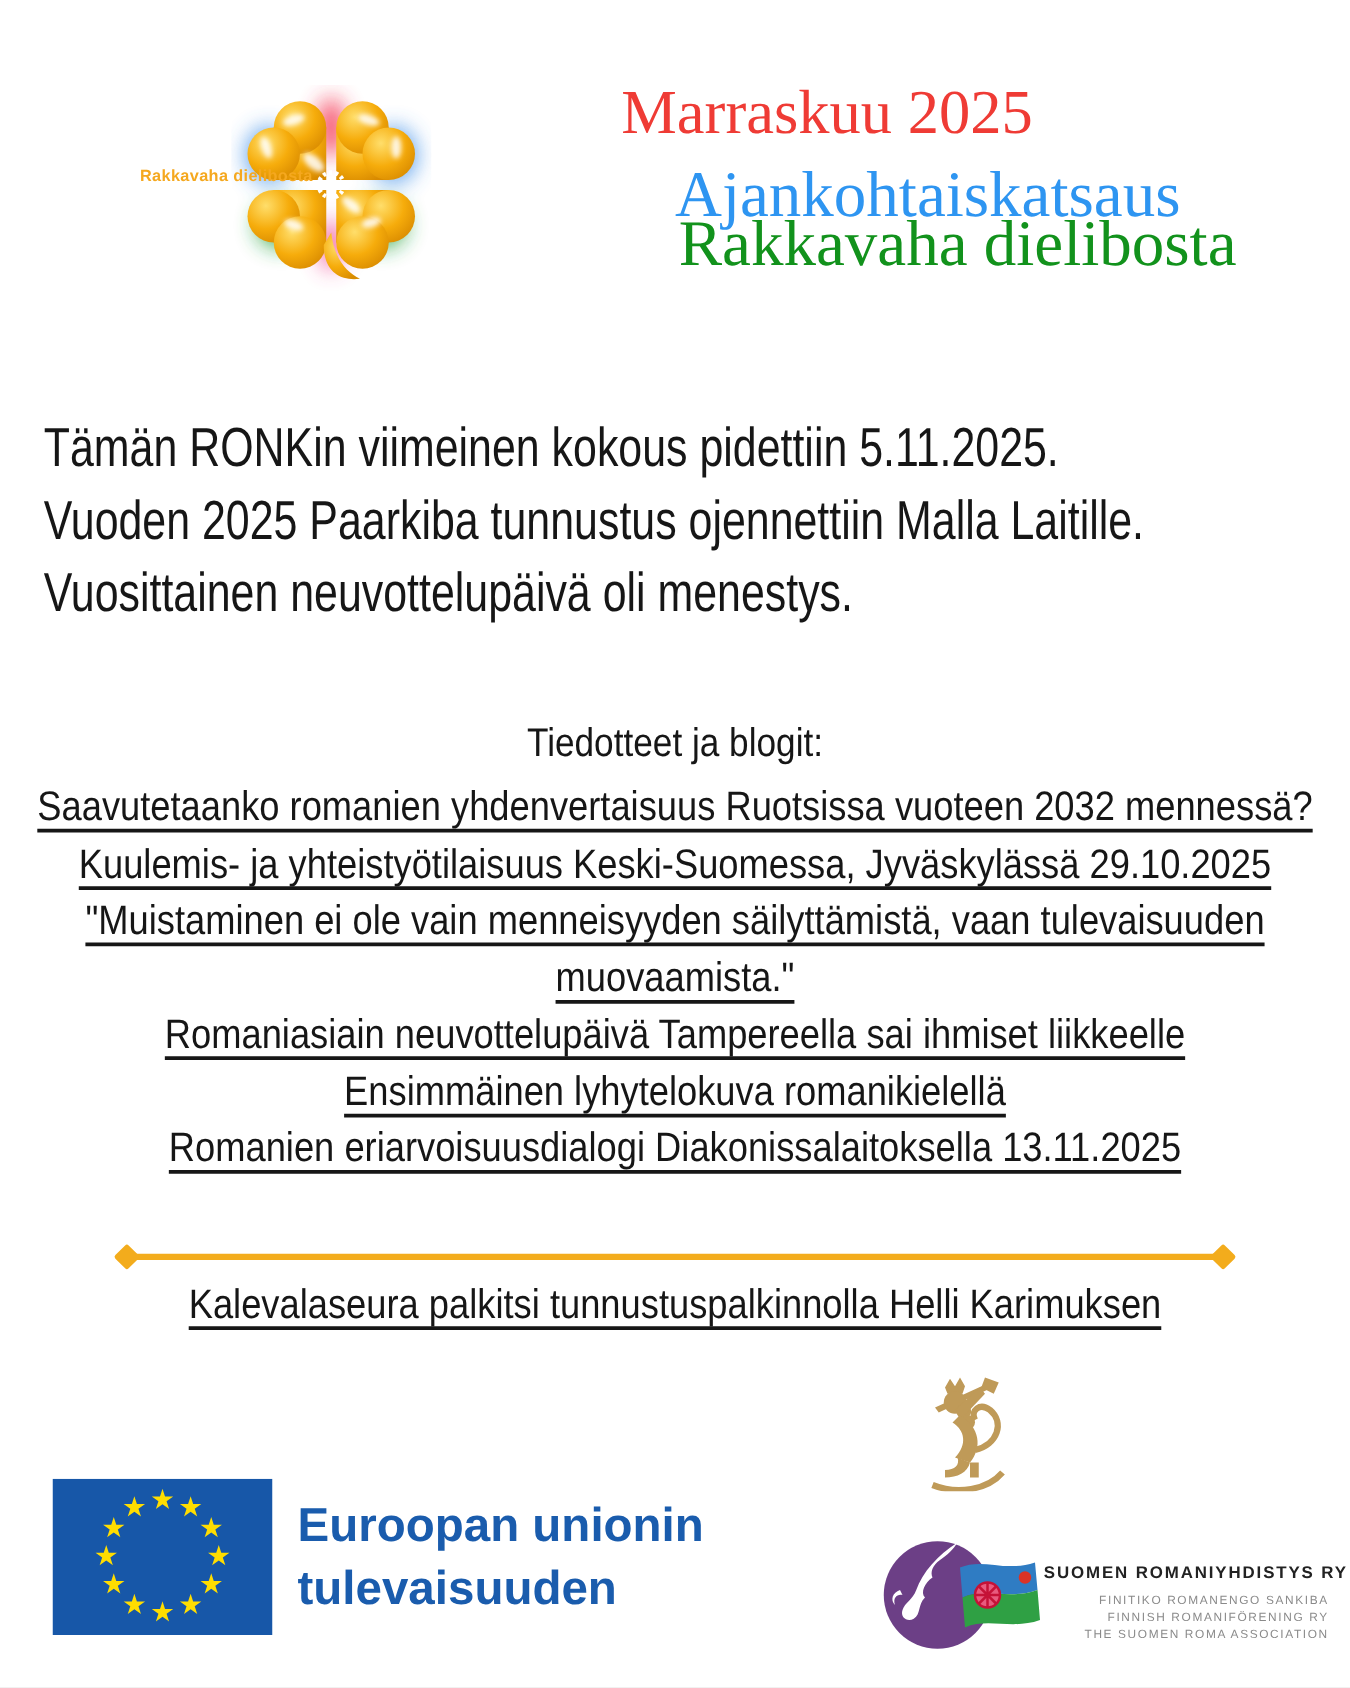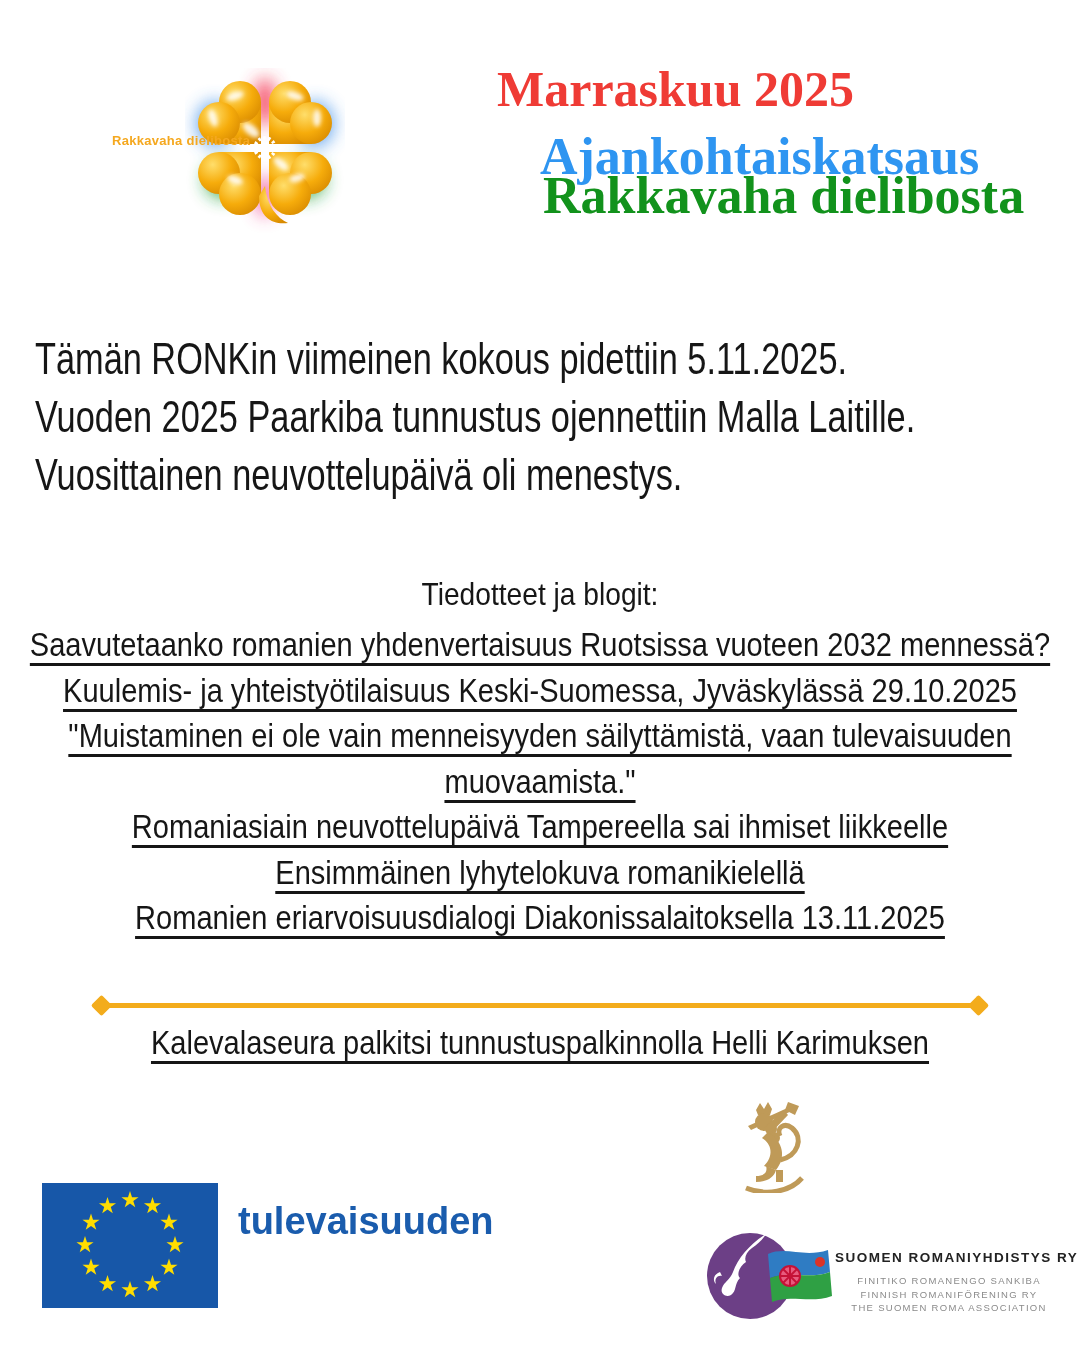--- a/index.html
+++ b/index.html
@@ -9,21 +9,21 @@
     --roma_purple:#6C3F86; --gray:#8A8A8A;
   }
   html,body{margin:0;padding:0;background:#e8e8e8;}
   .page{
     position:relative;width:1080px;height:1350px;background:#ffffff;
     font-family:"Liberation Sans",sans-serif;color:var(--text);
     overflow:hidden;margin:0 auto;
   }
   .abs{position:absolute;}
   .nowrap{white-space:nowrap;}
-  .serif{font-family:"Liberation Serif",serif;font-weight:bold;}
+  .serif{font-family:"Liberation Serif",serif;font-weight:normal;}
 
   
   .logo-svg{left:185px;top:68px;}
   .logo-label{left:112px;top:133px;font-size:13px;font-weight:bold;color:var(--orange);letter-spacing:0.3px;}
   .issue{left:497px;top:60px;font-size:50px;color:var(--red);}
   .title1{left:540px;top:131px;font-size:52px;color:var(--blue);line-height:1;}
   .title2{left:543px;top:170px;font-size:52px;color:var(--green);line-height:1;}
 
   
   .para{
@@ -64,21 +64,21 @@
   .award a.link{display:inline;}
 
   
   .stm-lion{left:738px;top:1098px;}
   .stm-text{left:830px;top:1112px;font-family:"Liberation Serif",serif;font-size:29px;line-height:33px;color:var(--ministry-text,#3C4043);}
   .eu-flag{left:42px;top:1183px;}
   .eu-text{left:238px;top:1196px;font-size:38px;font-weight:bold;line-height:50px;color:var(--eu_blue);}
   .roma-svg{left:700px;top:1228px;}
   .roma-text{left:835px;top:1250px;width:228px;text-align:center;}
   .roma-title{font-size:13.5px;font-weight:bold;letter-spacing:1.5px;color:#222;white-space:nowrap;}
-  .roma-sub{font-size:9.5px;letter-spacing:1.3px;color:var(--gray);line-height:13.5px;}
+  .roma-sub{font-size:9.5px;letter-spacing:1.3px;color:var(--gray);line-height:13.5px;text-align:right;}
   .roma-sub.first{margin-top:9px;}
 </style>
 </head>
 <body>
 
 <div class="page">
 
   <svg class="abs logo-svg" width="160" height="165" viewBox="0 0 160 165">
     <defs>
       <radialGradient id="goldg" cx="35%" cy="30%" r="80%">
@@ -188,20 +188,21 @@
     <use href="#star" x="127" y="84.5"></use>
     <use href="#star" x="110.5" y="101"></use>
     <use href="#star" x="88" y="107"></use>
     <use href="#star" x="65.5" y="101"></use>
     <use href="#star" x="49" y="84.5"></use>
     <use href="#star" x="43" y="62"></use>
     <use href="#star" x="49" y="39.5"></use>
     <use href="#star" x="65.5" y="23"></use>
   </svg>
   <div class="abs eu-text">
+    <div class="nowrap">Euroopan unionin</div>
     <div class="nowrap">tulevaisuuden</div>
   </div>
 
   <svg class="abs roma-svg" width="165" height="100" viewBox="0 0 165 100">
     <circle cx="50" cy="48" r="43" fill="#6C3F86"></circle>
     <path d="M66,6 C50,16 38,30 33,44 C30,52 24,54 22,60 C20,66 26,70 31,67 C37,63 34,56 40,50 C36,46 40,38 46,34 C44,30 46,24 52,20 C58,16 63,11 66,6 Z" fill="#ffffff"></path>
     <path d="M20,44 C14,46 12,52 16,56 C14,50 18,47 22,48 Z" fill="#ffffff"></path>
     <g transform="translate(60,16)">
       <path d="M8,10 C26,2 44,14 68,6 L70,28 C48,36 28,26 10,34 Z" fill="#2F7CC3"></path>
       <path d="M10,34 C28,26 48,36 70,28 L72,52 C50,60 30,50 12,58 Z" fill="#2FA044"></path>

